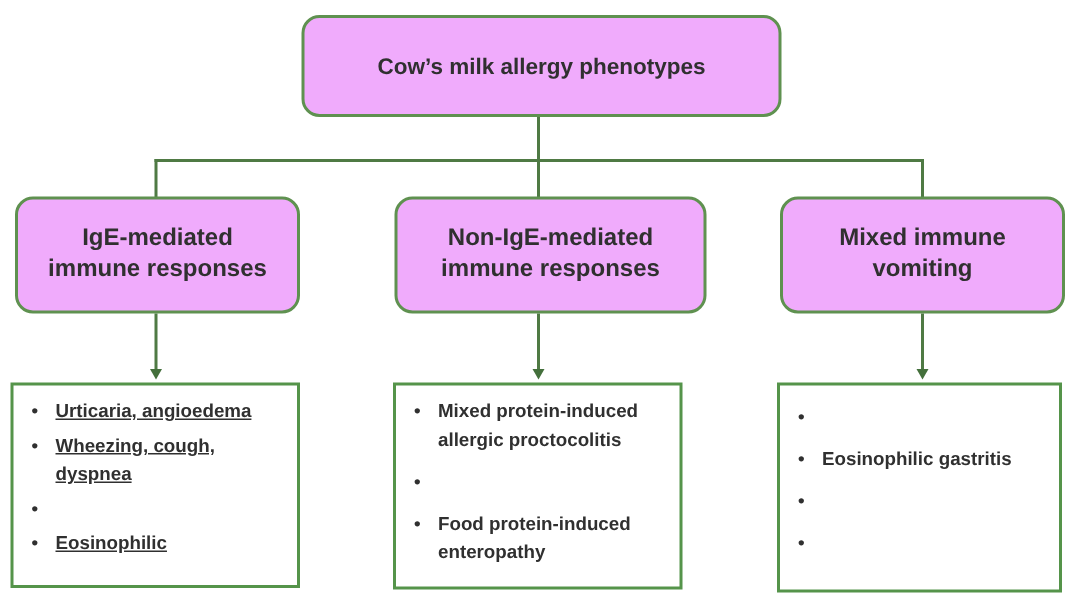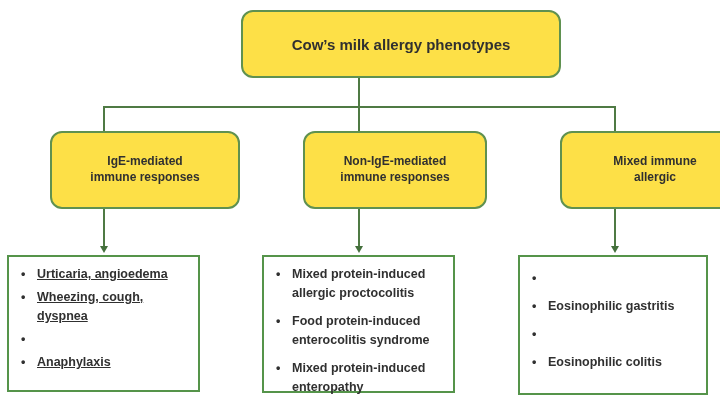--- a/index.html
+++ b/index.html
@@ -10,36 +10,35 @@
     position: relative;
     width: 720px;
     height: 404px;
     background: #ffffff;
     overflow: hidden;
   }
 
   
   .node {
     position: absolute;
-    background: #fde047;
+    background: #f0abfc;
     border: 2px solid #5f9150;
     border-radius: 12px;
     display: flex;
     flex-direction: column;
     align-items: center;
     justify-content: center;
     text-align: center;
     color: #303030;
     font-weight: 600;
-    margin-left: 40px;
   }
   .node-root { left: 201px; top: 10px; width: 320px; height: 68px; font-size: 15px; }
-  .node-branch { top: 131px; height: 78px; font-size: 12px; line-height: 1.3; }
+  .node-branch { top: 131px; height: 78px; font-size: 16px; line-height: 1.3; }
   .node-b1 { left: 10px;  width: 190px; }
-  .node-b2 { left: 263px; width: 184px; }
+  .node-b2 { left: 263px; width: 208px; }
   .node-b3 { left: 520px; width: 190px; justify-content: center; }
 
   
   .cline { position: absolute; background: #4f7a44; }
   .stem   { left: 358px; top: 78px;  width: 2px;  height: 29px; }
   .hline  { left: 103px; top: 106px; width: 513px; height: 2px; }
   .drop-l { left: 103px; top: 106px; width: 2px;  height: 26px; }
   .drop-m { left: 358px; top: 106px; width: 2px;  height: 26px; }
   .drop-r { left: 614px; top: 106px; width: 2px;  height: 26px; }
   .shaft-l { left: 103px; top: 209px; width: 2px; height: 38px; }
@@ -108,21 +107,21 @@
   <div class="node node-branch node-b1">
     <span>IgE-mediated</span>
     <span>immune responses</span>
   </div>
   <div class="node node-branch node-b2">
     <span>Non-IgE-mediated</span>
     <span>immune responses</span>
   </div>
   <div class="node node-branch node-b3">
     <span>Mixed immune</span>
-    <span>allergic</span>
+    <span>vomiting</span>
   </div>
 
   <div class="cline shaft-l"></div>
   <div class="cline shaft-m"></div>
   <div class="cline shaft-r"></div>
   <div class="arrowhead ah-l"></div>
   <div class="arrowhead ah-m"></div>
   <div class="arrowhead ah-r"></div>
 
   <div class="listbox listbox-1">
@@ -133,54 +132,52 @@
       </li>
       <li>
         <span class="bullet">•</span>
         <span class="li-text">Wheezing, cough, dyspnea</span>
       </li>
       <li>
         <span class="bullet">•</span>
       </li>
       <li>
         <span class="bullet">•</span>
-        <span class="li-text">Anaphylaxis</span>
+        <span class="li-text">Eosinophilic</span>
       </li>
     </ul>
   </div>
 
   <div class="listbox listbox-2">
     <ul>
       <li>
         <span class="bullet">•</span>
         <span class="li-text">Mixed protein-induced allergic proctocolitis</span>
       </li>
       <li>
         <span class="bullet">•</span>
-        <span class="li-text">Food protein-induced enterocolitis syndrome</span>
       </li>
       <li>
         <span class="bullet">•</span>
-        <span class="li-text">Mixed protein-induced enteropathy</span>
+        <span class="li-text">Food protein-induced enteropathy</span>
       </li>
     </ul>
   </div>
 
   <div class="listbox listbox-3">
     <ul>
       <li>
         <span class="bullet">•</span>
       </li>
       <li>
         <span class="bullet">•</span>
         <span class="li-text">Eosinophilic gastritis</span>
       </li>
       <li>
         <span class="bullet">•</span>
       </li>
       <li>
         <span class="bullet">•</span>
-        <span class="li-text">Eosinophilic colitis</span>
       </li>
     </ul>
   </div>
 
 </div>
 
 </body></html>

